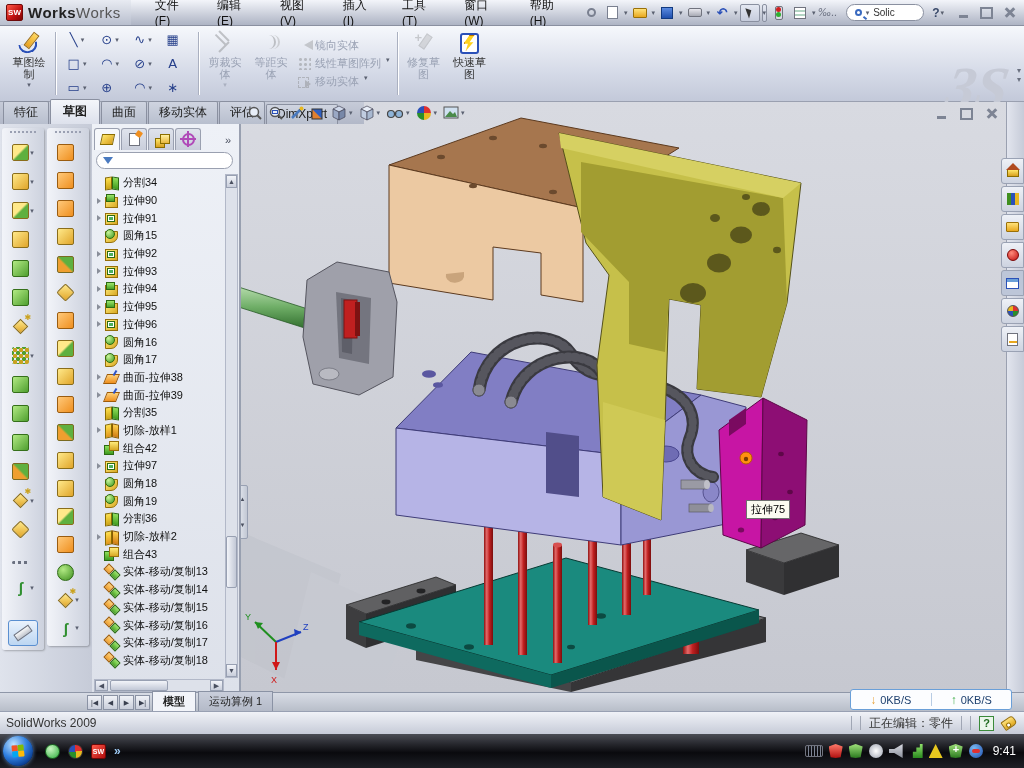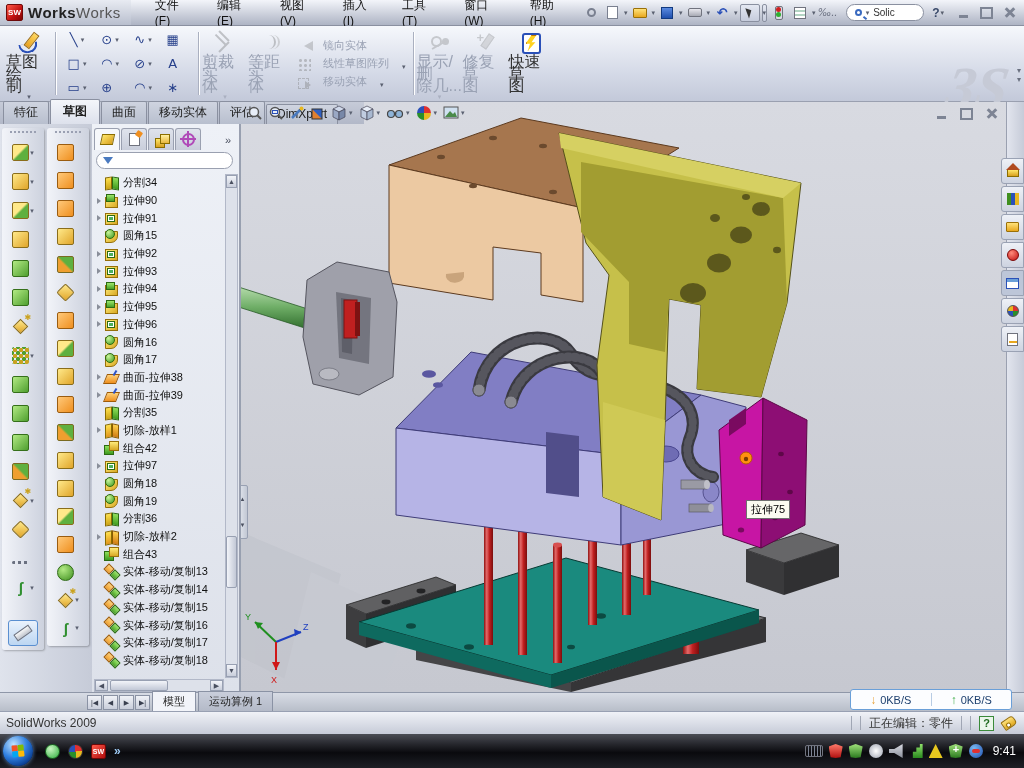--- a/index.html
+++ b/index.html
@@ -41,30 +41,30 @@
   .wb{width:17px;height:15px;display:flex;align-items:center;justify-content:center;position:relative}
   .wb-min::after{content:"";width:9px;height:3px;background:#7d8494;margin-top:8px}
   .wb-res::after{content:"";width:9px;height:8px;border:2px solid #7d8494}
   .wb-close::before,.wb-close::after{content:"";position:absolute;width:12px;height:3px;background:#7d8494}
   .wb-close::before{transform:rotate(45deg)}
   .wb-close::after{transform:rotate(-45deg)}
 
   
   .ribbon{position:absolute;left:0;top:26px;width:1024px;height:76px;background:linear-gradient(#f6f8fc,#d6dbe8 60%,#c3c9d9);border-bottom:1px solid #9aa0b0;display:flex;align-items:stretch;padding:2px 4px 2px 6px}
   .rb-big{width:46px;display:flex;flex-direction:column;align-items:center;justify-content:flex-start;padding-top:4px;position:relative}
-  .rb-lines{font-size:16px;line-height:12px;color:#333;text-align:left;margin-top:2px}
+  .rb-lines{font-size:11px;line-height:12px;color:#333;text-align:center;margin-top:2px}
   .off .rb-lines{color:#9aa2b4}
   .rb-caret{font-size:7px;color:#5a6070;margin-top:1px}
   .off .rb-caret{color:#aab0c0}
   .rb-sep{width:1px;background:#aab0c0;margin:4px 3px;box-shadow:1px 0 0 #fff}
   .sk-grid{display:grid;grid-template-columns:repeat(4,33px);grid-template-rows:repeat(3,24px);align-content:center;margin:0 2px}
   .sk-cell{display:flex;align-items:center;justify-content:center;gap:2px}
   .sk-g{color:#27408b;font-size:13px;font-family:"DejaVu Sans",sans-serif;line-height:13px}
   .rb-col{display:flex;flex-direction:column;justify-content:center;gap:3px;margin:0 3px}
-  .rb-row{display:flex;align-items:flex-end;gap:12px;font-size:11px;color:#9aa2b4}
+  .rb-row{display:flex;align-items:flex-start;gap:4px;font-size:11px;color:#9aa2b4}
   .ri{width:22px;height:22px;position:relative;flex:0 0 auto}
   .ri-s{width:14px;height:14px}
   .off .ri{opacity:.5;filter:grayscale(.8)}
   .ri-sketch::before{content:"";position:absolute;left:1px;top:11px;width:15px;height:8px;border:2px solid #2a50b8;border-top:none;border-radius:0 0 9px 9px;transform:rotate(-12deg)}
   .ri-sketch::after{content:"";position:absolute;left:10px;top:0;width:5px;height:15px;background:linear-gradient(#ffd75e,#e8a01f);border:1px solid #9a6a10;transform:rotate(38deg)}
   .ri-smartdim::before{content:"";position:absolute;left:5px;top:5px;width:11px;height:11px;border:2px solid #2a50b8;background:#eef3fc;transform:rotate(45deg)}
   .ri-smartdim::after{content:"";position:absolute;left:0;top:10px;width:22px;height:2px;background:#b04040;transform:rotate(-35deg)}
   .ri-trim::before{content:"";position:absolute;left:3px;top:3px;width:14px;height:2px;background:#8a92a4;transform:rotate(45deg);box-shadow:0 5px 0 #8a92a4}
   .ri-trim::after{content:"";position:absolute;left:3px;top:14px;width:14px;height:2px;background:#8a92a4;transform:rotate(-45deg)}
   .ri-convert::before{content:"";position:absolute;left:3px;top:7px;width:13px;height:11px;background:linear-gradient(135deg,#eef2fc,#9ab0d8);border:1px solid #3a5a9a}
@@ -188,21 +188,21 @@
   .tp-vp{width:13px;height:11px;background:#fff;border:1px solid #2a50b8;box-shadow:inset 0 3px 0 #6a9fd8}
   .tp-ball{width:12px;height:12px;border-radius:50%;background:conic-gradient(#e03030 0 25%,#2a8f2a 0 50%,#2a50b8 0 75%,#e8b81f 0);border:1px solid #555}
   .tp-doc{width:11px;height:13px;background:#fff;border:1px solid #70737e;position:relative}
   .tp-doc::after{content:"";position:absolute;left:1px;bottom:2px;width:8px;height:2px;background:#e8a81f}
 
   
   .model-tabs-row{position:absolute;left:0;top:692px;width:1024px;height:19px;background:linear-gradient(#d8dce5,#b8bec9);border-top:1px solid #8f97a8;display:flex;align-items:flex-end}
   .nav-btns{display:flex;gap:1px;margin-left:87px;margin-bottom:1px}
   .nb{width:15px;height:15px;background:linear-gradient(#f0f2f7,#c9cedb);border:1px solid #8a92a4;font-size:7px;color:#3a4050;display:flex;align-items:center;justify-content:center}
   .mtab{font-size:11px;color:#222;border:1px solid #8a92a4;border-bottom:none;padding:2px 10px;background:linear-gradient(#c9cedb,#b4bac8);margin-left:2px;white-space:nowrap}
-  .mtab.active{background:#f2f4f9;font-weight:normal}
+  .mtab.active{background:#f2f4f9;font-weight:bold}
   .status-bar{position:absolute;left:0;top:711px;width:1024px;height:23px;background:linear-gradient(#f0f2f7,#c6cbd8);border-top:1px solid #98a0b2;display:flex;align-items:center;font-size:12px;color:#333}
   .sb-left{margin-left:6px}
   .sb-right{margin-left:auto;display:flex;align-items:center;gap:8px;margin-right:8px}
   .sb-sep{width:1px;height:14px;background:#a0a6b4}
   .sb-help{width:15px;height:15px;border:1px solid #3a8a3a;background:#eaf6ea;color:#1f6a1f;font-size:11px;font-weight:bold;display:flex;align-items:center;justify-content:center}
   .sb-tag{width:14px;height:10px;background:linear-gradient(#ffe27a,#e0a81f);border:1px solid #9a7008;transform:rotate(-35deg);border-radius:1px 4px 4px 1px;position:relative}
   .sb-tag::after{content:"";position:absolute;left:2px;top:3px;width:3px;height:3px;border-radius:50%;background:#fff;border:1px solid #9a7008}
   .net-meter{position:absolute;left:850px;top:689px;width:162px;height:21px;background:#fcfdff;border:1px solid #6a9fd8;border-radius:3px;display:flex;align-items:center;font-size:11px;color:#1c3f6e;z-index:40}
   .nm-half{flex:1;display:flex;align-items:center;justify-content:center;gap:4px}
   .nm-div{width:1px;height:13px;background:#b8cce4}
@@ -432,28 +432,20 @@
 
         <div class="rb-row off">
           <span class="ri ri-s ri-move"></span>
           <span>移动实体</span>
           <span class="caret">▾</span>
         </div>
       </div>
     <div class="rb-sep"></div>
     <div style="display:flex">
 
-        <div class="rb-big off">
-          <div class="ri ri-relations"></div>
-          <div class="rb-lines">
-            <div>显示/删</div>
-            <div>除几...</div>
-          </div>
-          <div class="rb-caret">▾</div>
-        </div>
 
         <div class="rb-big off">
           <div class="ri ri-repair"></div>
           <div class="rb-lines">
             <div>修复草</div>
             <div>图</div>
           </div>
           <div class="rb-caret" style="visibility: hidden;">▾</div>
         </div>
 

